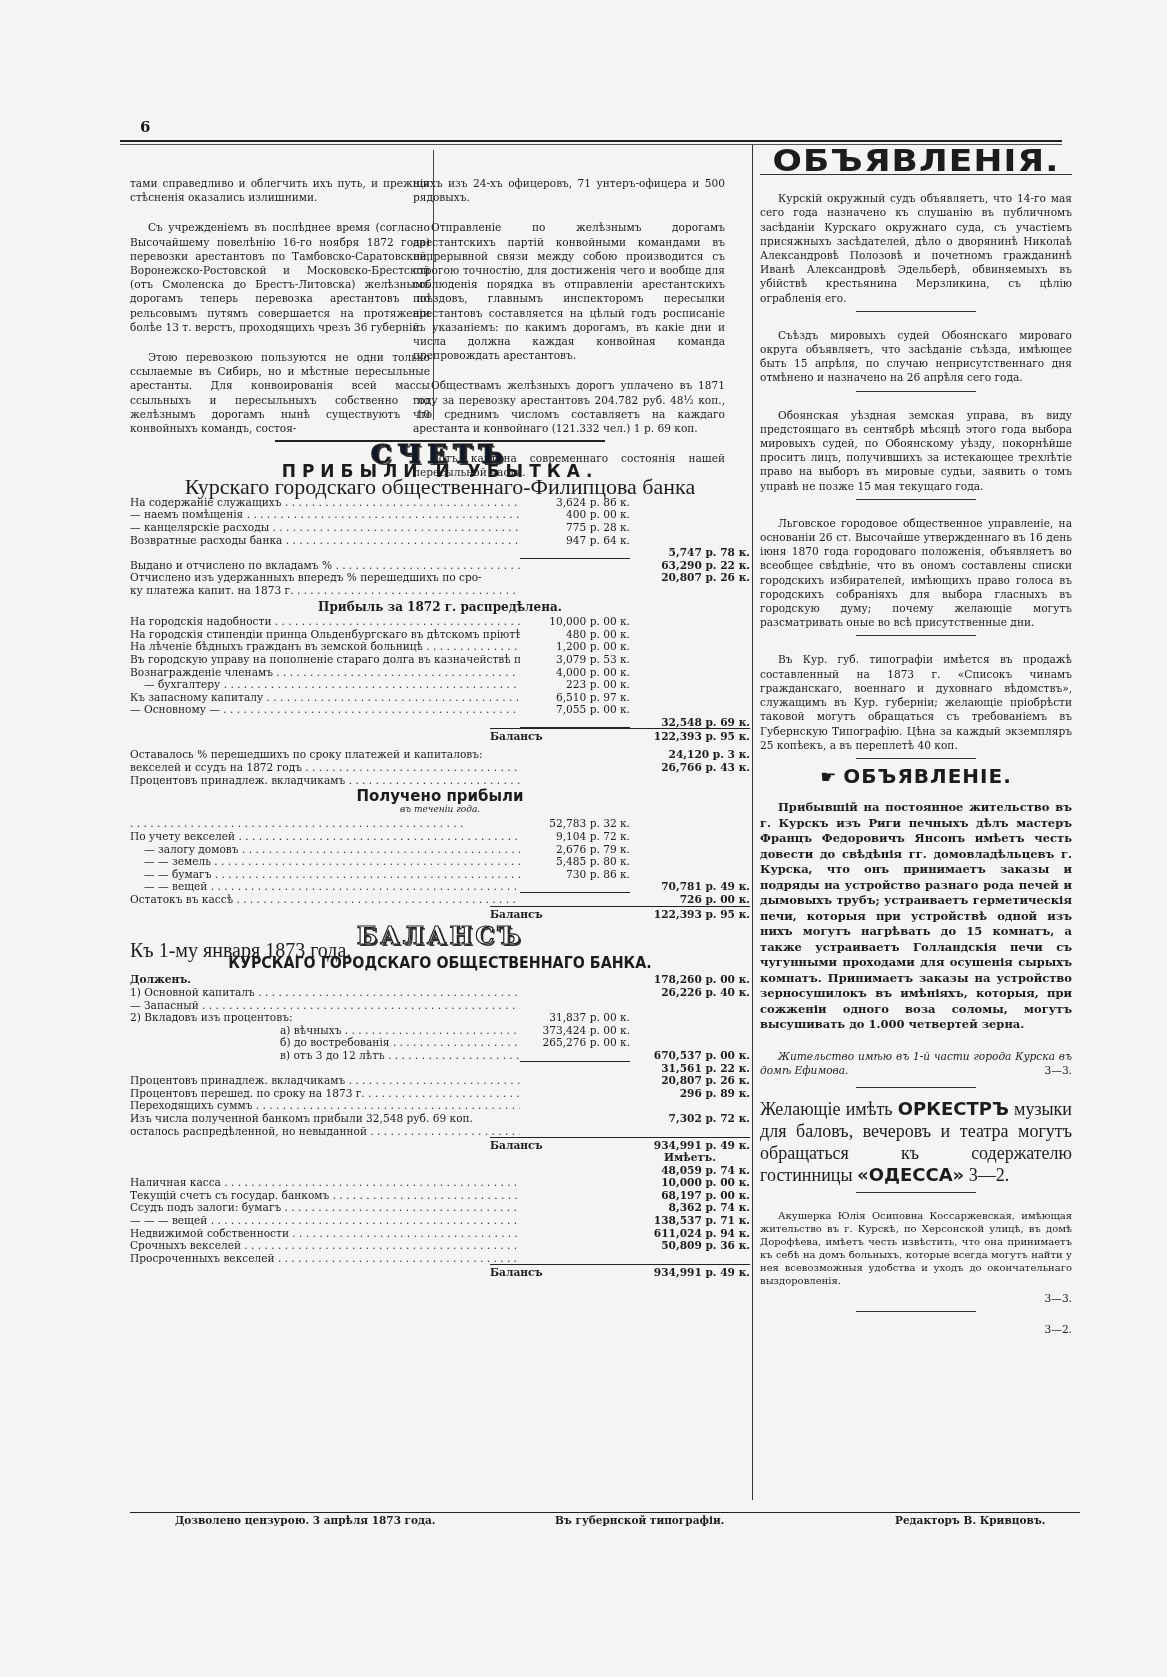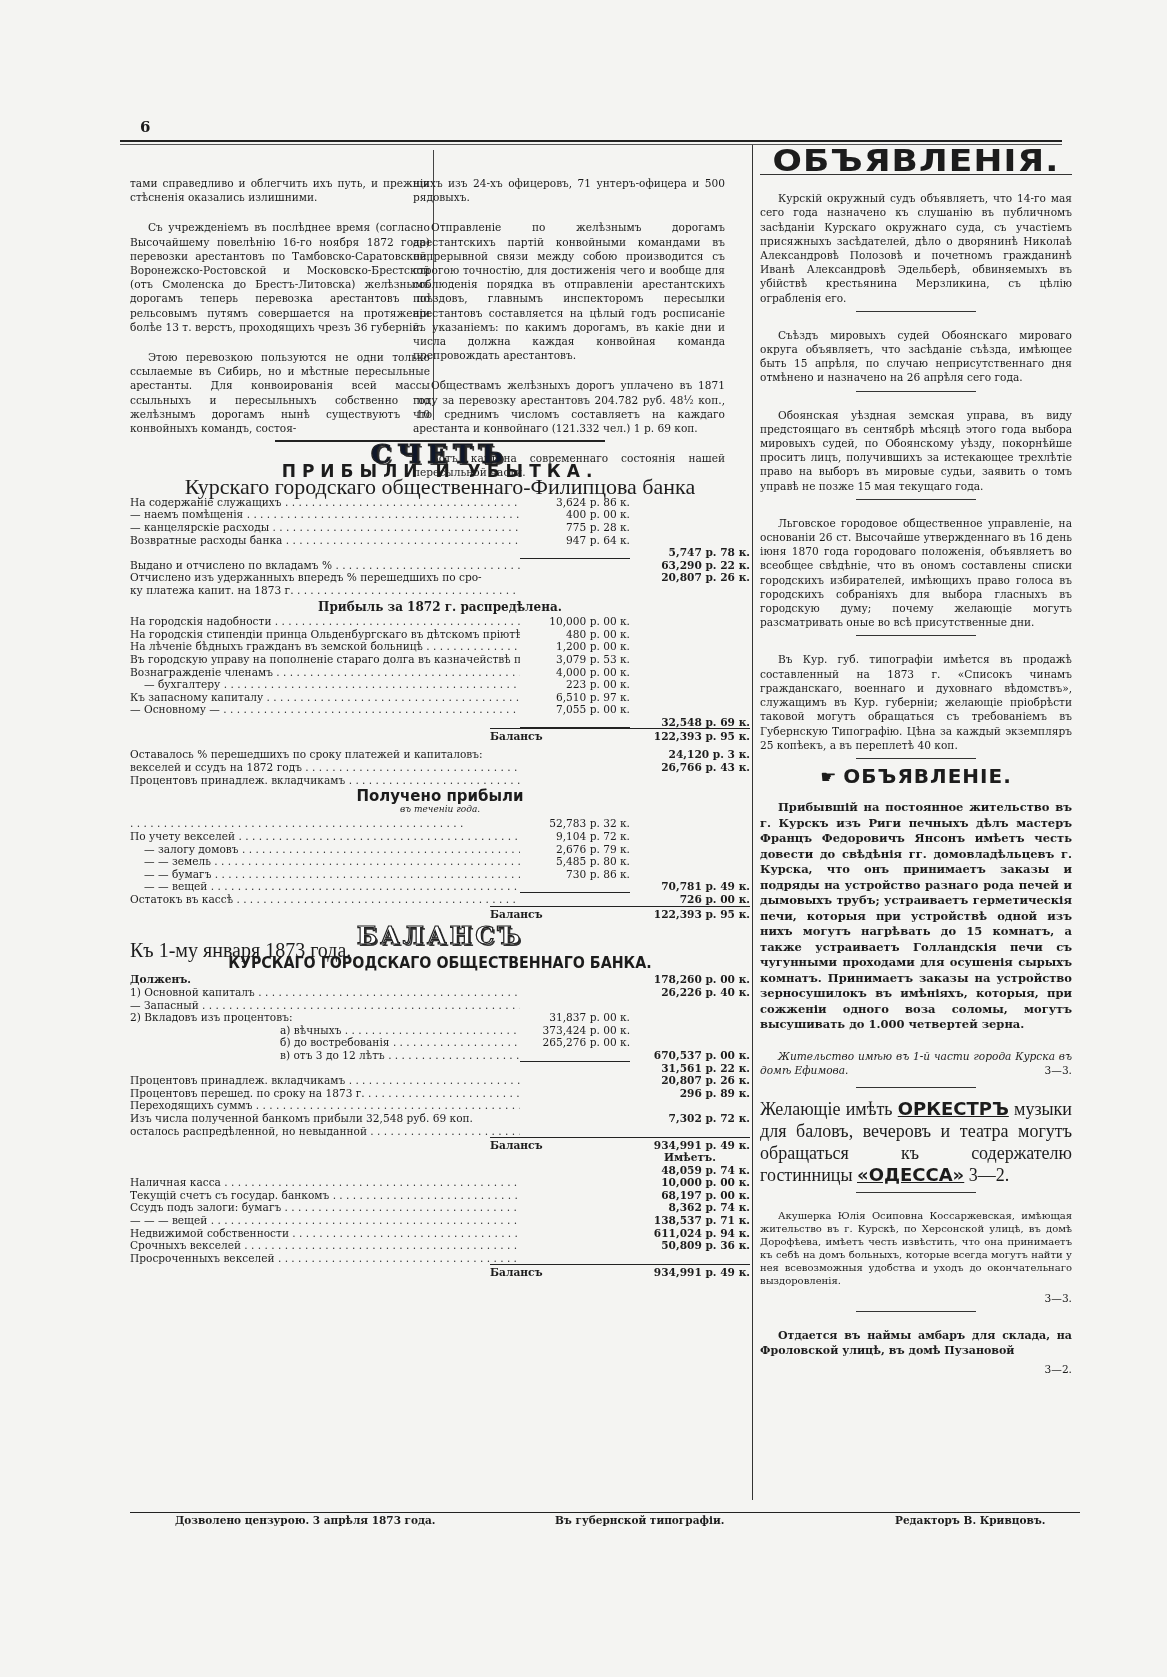--- a/index.html
+++ b/index.html
@@ -20,21 +20,21 @@
   .c3 { left:760px; top:150px; width:312px; }
   .hr-short { width:120px; margin:6px auto 10px auto; border-top:1.5px solid #333; }
 
   .ann-title { font-family:"DejaVu Sans", sans-serif; font-weight:900; font-size:30px; text-align:center; letter-spacing:1px; margin:4px 0 6px 0; transform:scaleX(1.15); }
   .ann-title2 { font-family:"DejaVu Sans", sans-serif; font-weight:900; font-size:20px; text-align:center; letter-spacing:1px; margin:4px 0 6px 0; }
   .hand { font-size:18px; margin-right:6px; }
   .bold { font-weight:bold; }
   .ital { font-style:italic; font-weight:normal; }
   .right { text-align:right; }
   .orkestr { font-family:"Liberation Serif", serif; font-size:18px; line-height:22px; text-align:justify; }
-  .orkestr b { font-family:"DejaVu Sans", sans-serif; font-weight:bold;text-decoration:underline; }
+  .orkestr b { font-family:"DejaVu Sans", sans-serif; font-weight:bold; }
 
   
   .report { position:absolute; left:130px; top:440px; width:620px; font-size:10.6px; line-height:12.6px; }
   .rep-h1 { font-family:"DejaVu Serif", serif; font-weight:bold; font-size:26px; text-align:center; letter-spacing:6px; color:#0f172a; -webkit-text-stroke:1.2px #222; text-shadow:2px 2px 0 #333; margin-bottom:4px; }
   .rep-h2 { font-family:"DejaVu Sans", sans-serif; font-weight:bold; font-size:17px; text-align:center; letter-spacing:6px; margin-bottom:4px; }
   .rep-h3 { font-family:"Liberation Serif", serif; font-size:22px; text-align:center; margin-bottom:2px; }
   .rep-h4 { font-family:"DejaVu Serif", serif; font-size:18px; text-align:center; margin-bottom:6px; }
   .rep-h4 .yr { font-weight:bold; font-size:24px; letter-spacing:10px; }
   .rep-sub { text-align:center; font-weight:bold; font-size:12px; margin:4px 0 2px 0; }
   .rep-sub2 { text-align:center; font-family:"DejaVu Sans", sans-serif; font-weight:bold; font-size:15px; margin:4px 0 0 0; }
@@ -105,21 +105,20 @@
       <span>Желающіе имѣть</span>
       <b>ОРКЕСТРЪ</b>
       <span>музыки для баловъ, вечеровъ и театра могутъ обращаться къ содержателю гостинницы</span>
       <b>«ОДЕССА»</b>
       <span>3—2.</span>
     </div>
     <div class="hr-short"></div>
     <p style="font-size:10px; line-height:13px;">Акушерка Юлія Осиповна Коссаржевская, имѣющая жительство въ г. Курскѣ, по Херсонской улицѣ, въ домѣ Дорофѣева, имѣетъ честь извѣстить, что она принимаетъ къ себѣ на домъ больныхъ, которые всегда могутъ найти у нея всевозможныя удобства и уходъ до окончательнаго выздоровленія.</p>
     <div class="right">3—3.</div>
     <div class="hr-short"></div>
-    <p class="bold" style="font-size:11px; line-height:15px;">Отдается въ наймы амбаръ для склада, на Фроловской улицѣ, въ домѣ Пузановой</p>
     <div class="right">3—2.</div>
   </div>
 
   <div class="report">
     <div style="width:330px; margin:0 auto 6px auto; border-top:2px solid #222;"></div>
     <div class="rep-h1">СЧЕТЪ</div>
     <div class="rep-h2">ПРИБЫЛИ И УБЫТКА.</div>
     <div class="rep-h3">Курскаго городскаго общественнаго-Филипцова банка</div>
 
     <div class="row">

